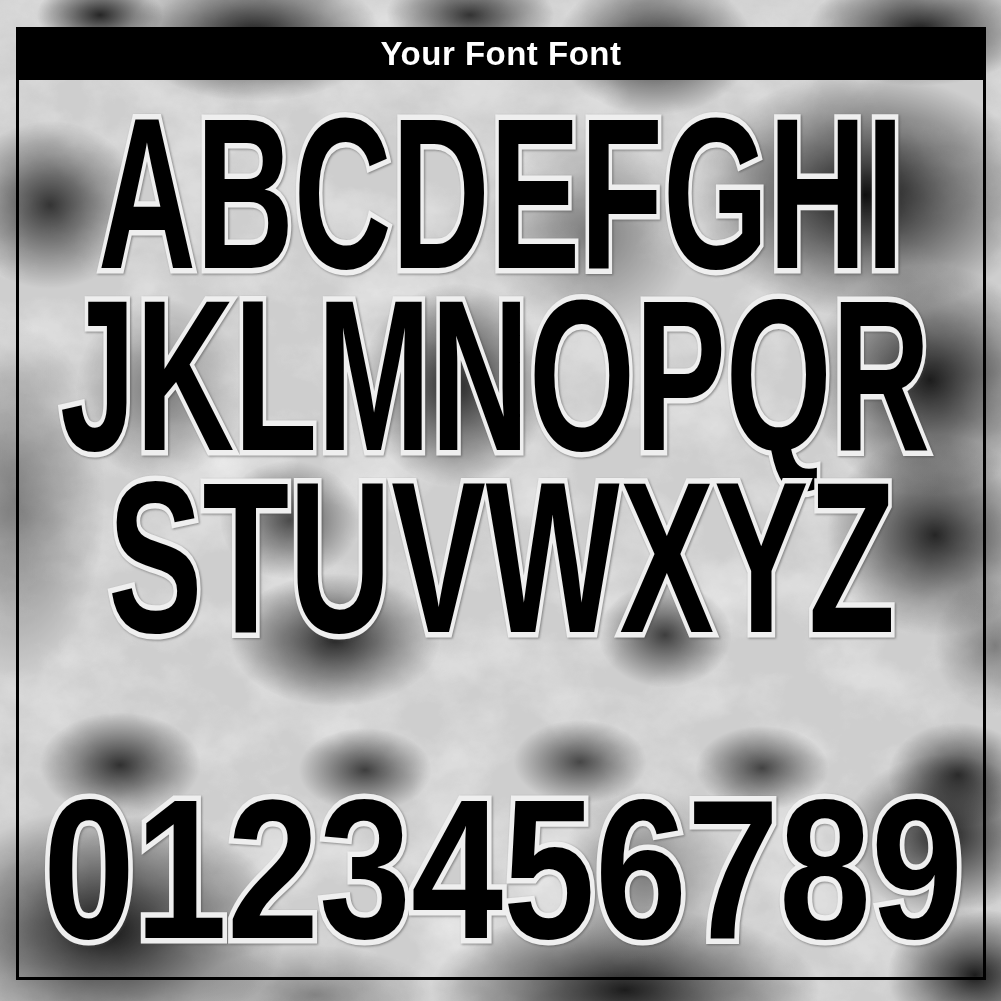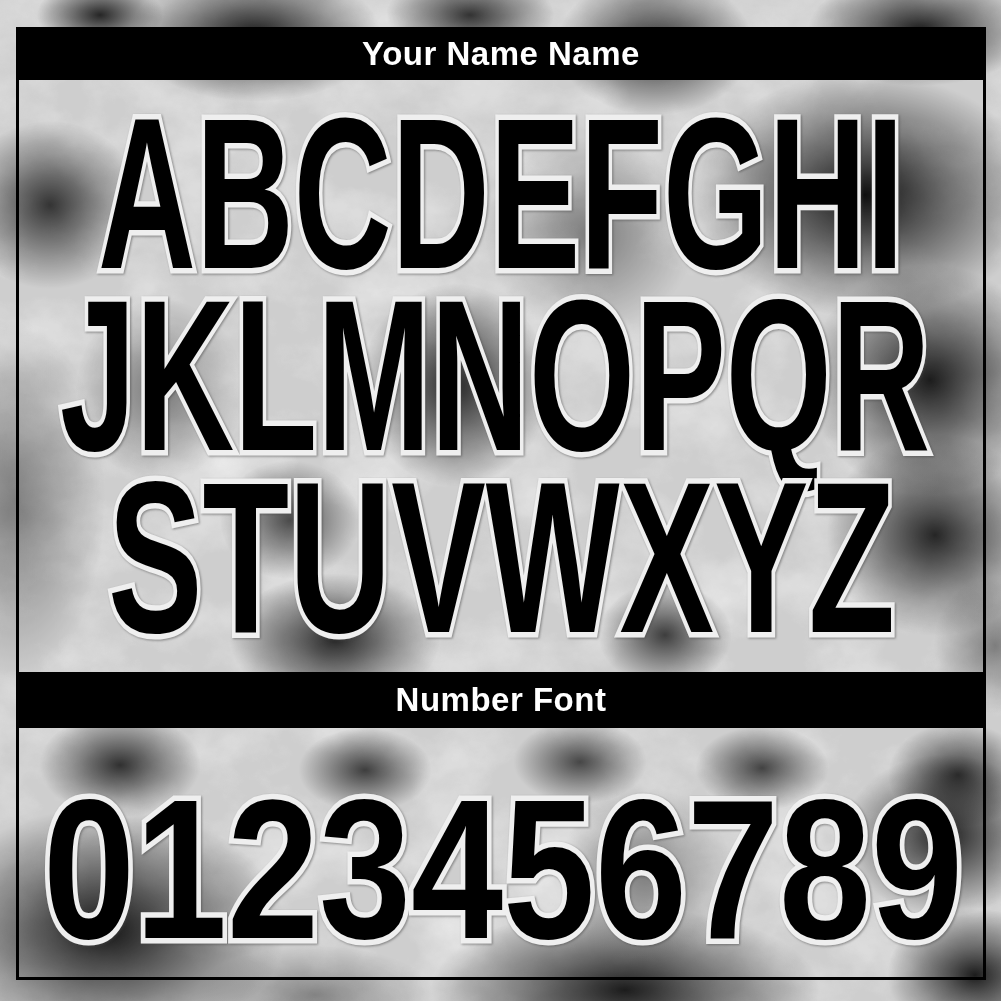--- a/index.html
+++ b/index.html
@@ -106,27 +106,24 @@
     <filter id="tiedyeTex" x="-5%" y="-5%" width="110%" height="110%">
       <feTurbulence type="fractalNoise" baseFrequency="0.012 0.016" numOctaves="5" seed="8"></feTurbulence>
       <feColorMatrix type="matrix" values="0 0 0 0 0.45  0 0 0 0 0.45  0 0 0 0 0.45  0.6 0.6 0.6 0 0"></feColorMatrix>
     </filter>
     <rect width="1001" height="1001" filter="url(#tiedyeTex)"></rect>
   </svg>
 
   <div class="frame"></div>
 
   <div class="banner banner-top">
-    <span>Your Name Name</span>
+    <span>Your Font Font</span>
   </div>
 
   <svg class="glyphs" width="1001" height="1001" viewBox="0 0 1001 1001">
     <text x="98" y="268" font-size="215" textLength="806" lengthAdjust="spacingAndGlyphs">ABCDEFGHI</text>
     <text x="60" y="450" font-size="215" textLength="870" lengthAdjust="spacingAndGlyphs">JKLMNOPQR</text>
     <text x="108" y="632" font-size="215" textLength="787" lengthAdjust="spacingAndGlyphs">STUVWXYZ</text>
     <text x="43" y="938" font-size="198" textLength="920" lengthAdjust="spacingAndGlyphs">0123456789</text>
   </svg>
 
-  <div class="banner banner-number">
-    <span>Number Font</span>
-  </div>
 
 </div>
 
 </body></html>

